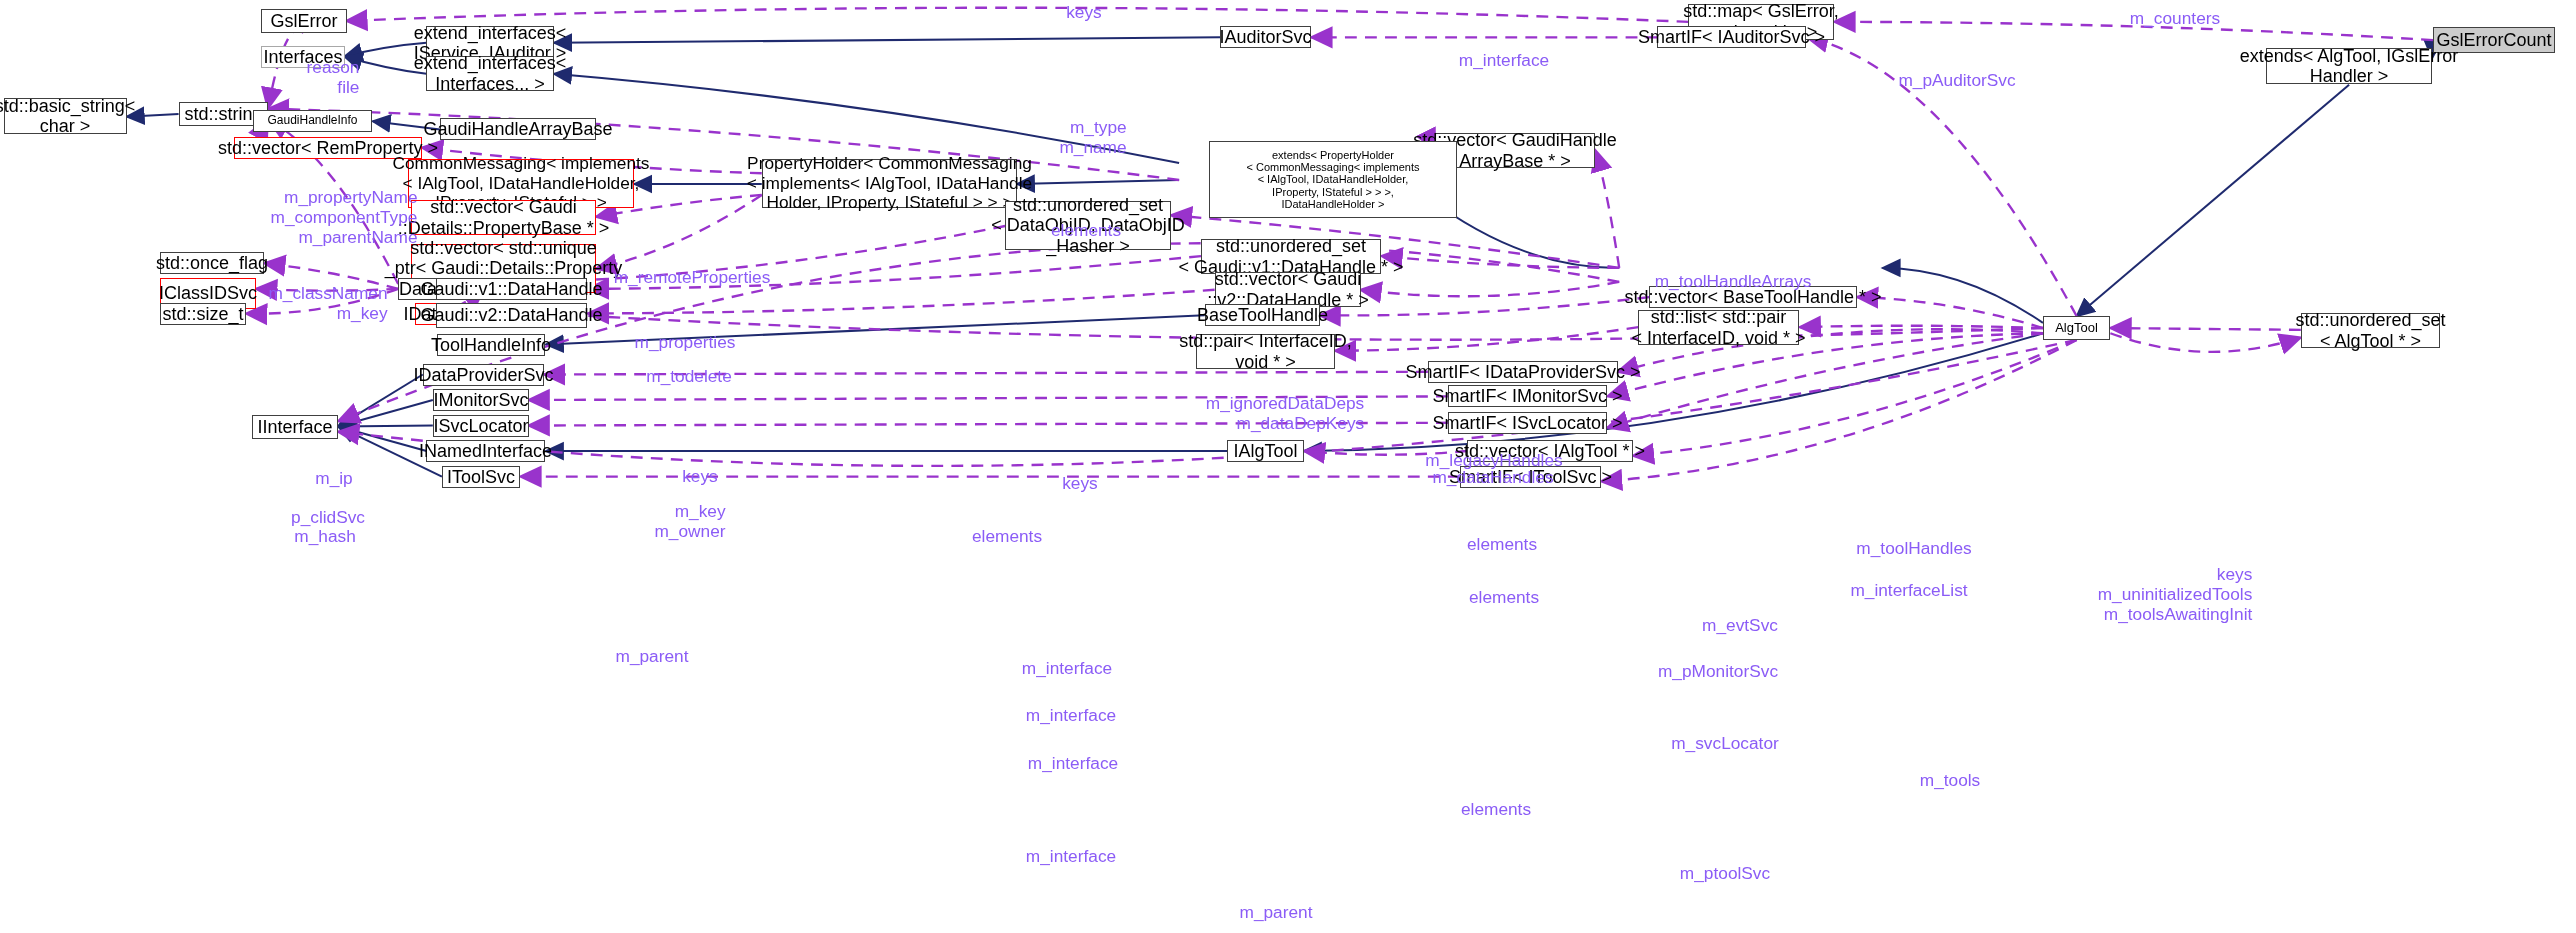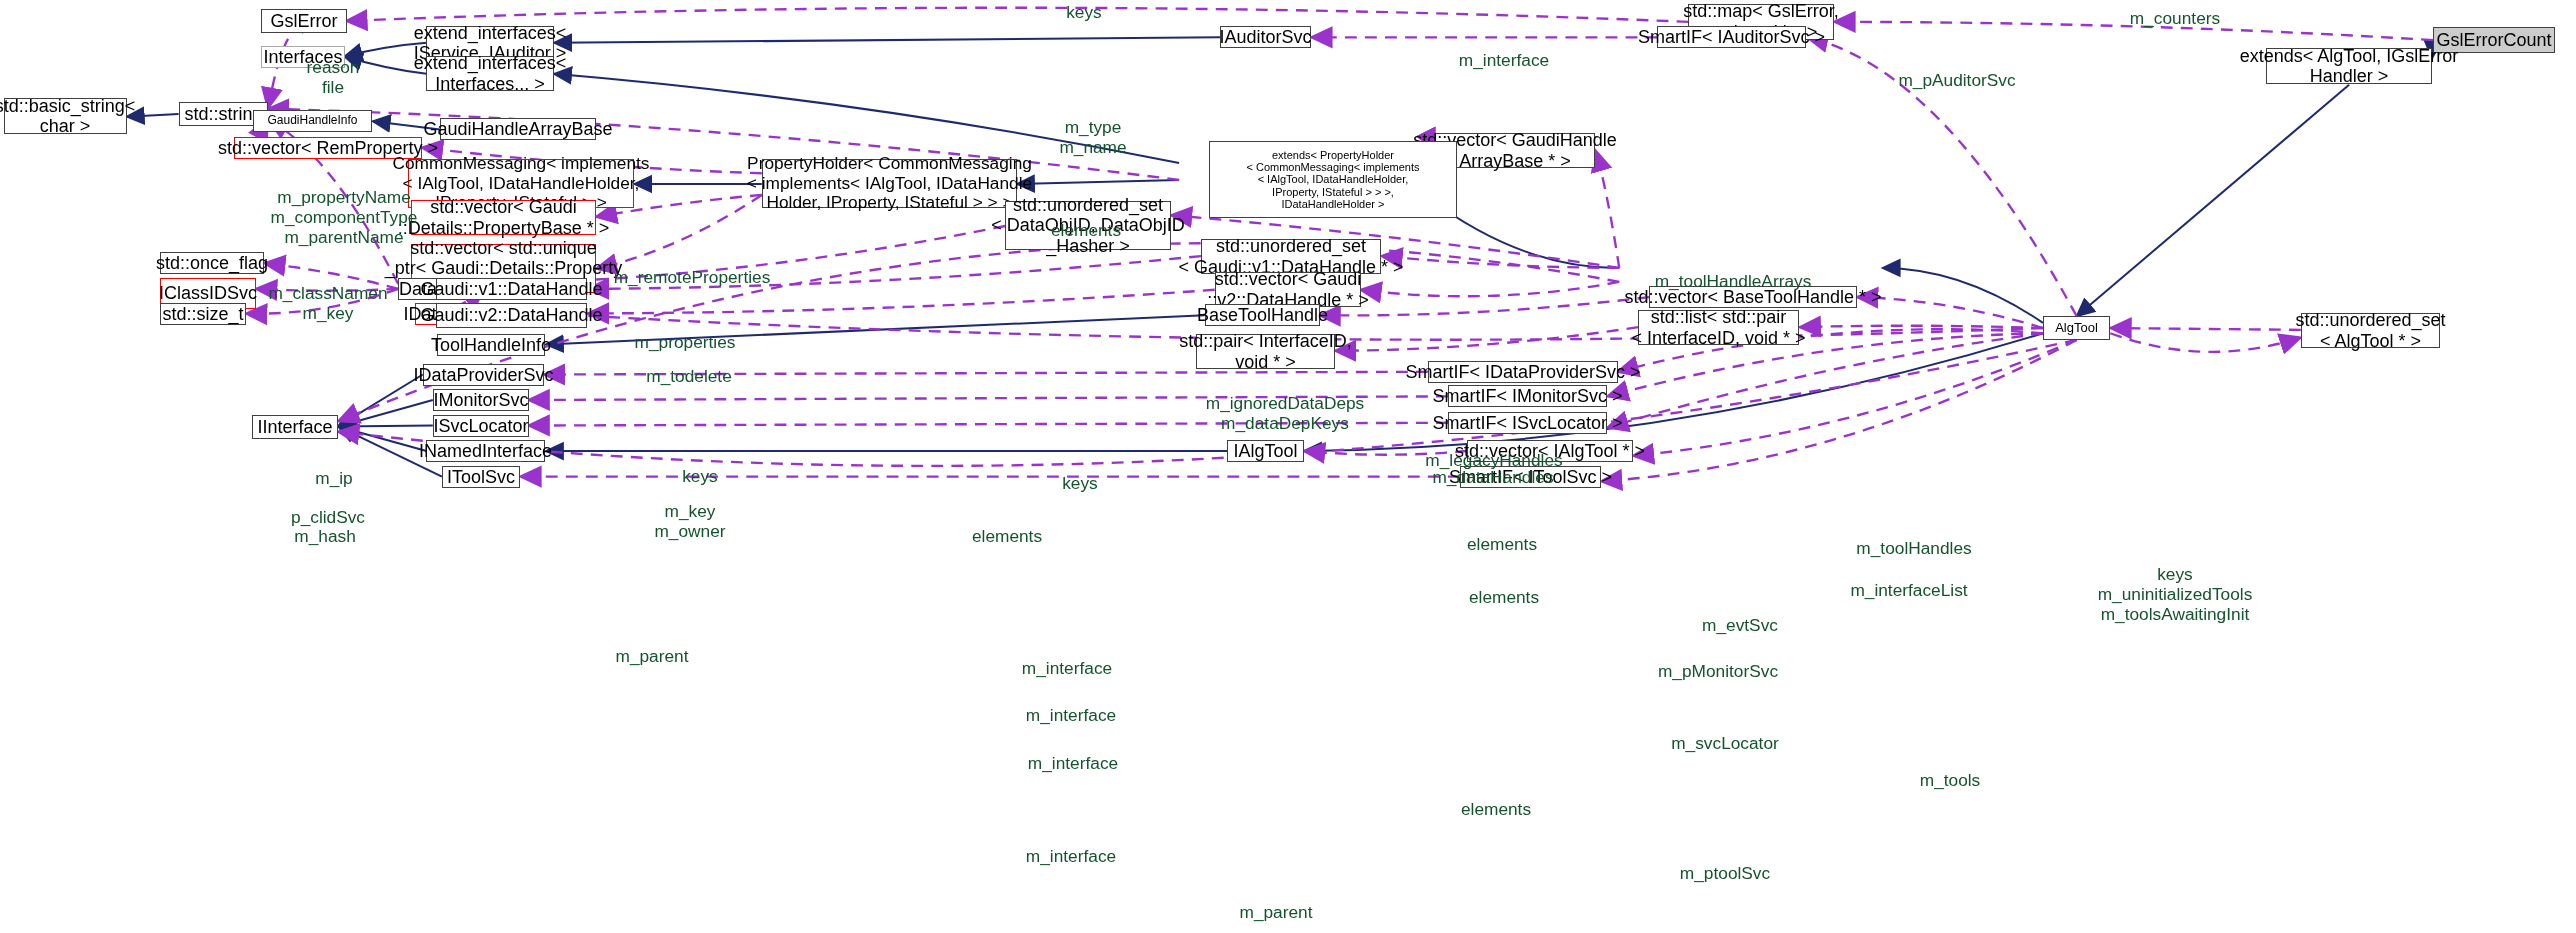--- a/index.html
+++ b/index.html
@@ -8,22 +8,22 @@
          font-family:"Liberation Sans","DejaVu Sans",sans-serif;overflow:hidden;}
   svg.edges{position:absolute;left:0;top:0;width:2576px;height:934px;pointer-events:none;}
   .node{position:absolute;box-sizing:border-box;display:flex;align-items:center;
         justify-content:center;text-align:center;background:#ffffff;
         border:0.9px solid #404040;font-size:18px;color:#000000;line-height:1.12;
         padding:1.8px 5.5px;white-space:pre;}
   .node.b{border:1.8px solid #404040;}
   .node.red{border:1.8px solid #ff0000;}
   .node.thin{border:0.9px solid #a8a8a8;}
   .node.cur{background:#cccccc;border:1.8px solid #404040;}
-  .elabel{position:absolute;font-size:17.3px;color:#14532d;white-space:pre;
-          text-align:center;line-height:1.15;transform:translate(-50%,0);}
+  .elabel{position:absolute;font-size:17.3px;color:#8b5cf6;white-space:pre;
+          text-align:right;line-height:1.15;transform:translate(-50%,0);}
 </style>
 </head>
 <body>
 
 <div id="stage">
   <svg class="edges" viewBox="0 0 2827 1025">
     <defs>
       <marker id="ah-inh" markerWidth="11" markerHeight="11" refX="9" refY="5.5" orient="auto">
         <path d="M0,0.8 L10,5.5 L0,10.2 Z" fill="#1f2a6e"></path>
       </marker>

